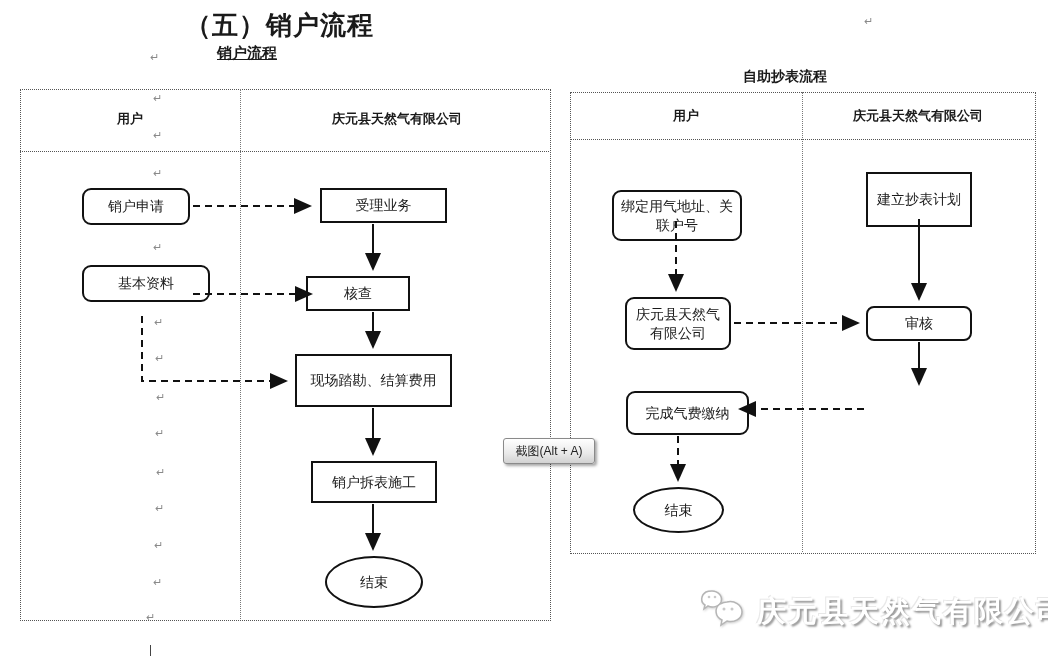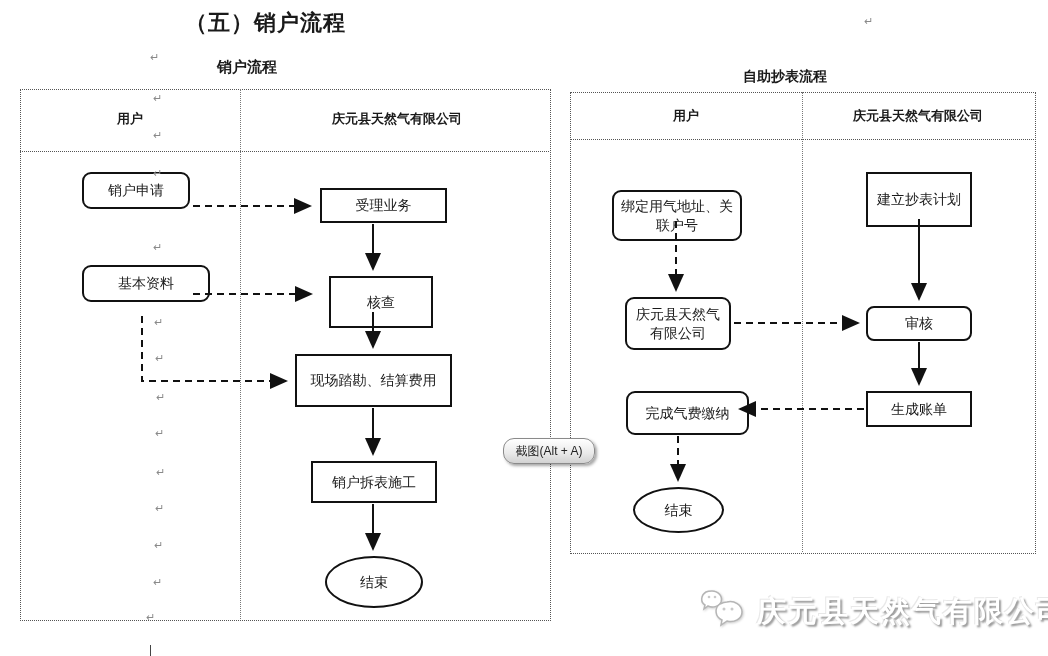--- a/index.html
+++ b/index.html
@@ -1,84 +1,83 @@
 <!DOCTYPE html>
 <html><head>
 <meta charset="utf-8">
 <style>
   html,body{margin:0;padding:0;background:#fff;}
   .screen{
     position:relative;width:1048px;height:656px;background:#ffffff;overflow:hidden;
     font-family:"Liberation Sans",sans-serif;color:#1a1a1a;
   }
-  .sec-title{position:absolute;font-size:22px;font-weight:bold;letter-spacing:1px;white-space:nowrap;}
+  .sec-title{position:absolute;font-size:26px;font-weight:bold;letter-spacing:1px;white-space:nowrap;}
   .sub-title{position:absolute;font-size:15px;font-weight:bold;white-space:nowrap;}
   .frame{position:absolute;border:1px dotted #555;}
   .vline{position:absolute;border-left:1px dotted #777;width:0;}
   .hline{position:absolute;border-top:1px dotted #555;height:0;}
   .colhead{position:absolute;font-size:13px;font-weight:bold;text-align:center;white-space:nowrap;transform:translateX(-50%);}
   .node{
     position:absolute;display:flex;align-items:center;justify-content:center;
     border:2px solid #111;background:#fff;font-size:14px;line-height:1.35;
     text-align:center;box-sizing:border-box;padding:2px 4px;
   }
   .node.rounded{border-radius:9px;}
   .node.ellipse{border-radius:50%;}
   .pmark{position:absolute;font-size:11px;color:#8a8a8a;line-height:1;}
   .tooltip{
     position:absolute;left:503px;top:438px;width:90px;height:24px;
-    border:1px solid #8a8a8a;border-radius:11px;
+    border:1px solid #8a8a8a;border-radius:3px;
     background:linear-gradient(#ffffff,#e9e9e9 60%,#d2d2d2);
     box-shadow:2px 2px 3px rgba(0,0,0,0.35);
     display:flex;align-items:center;justify-content:center;
     font-size:12px;color:#222;white-space:nowrap;
   }
   .watermark{
     position:absolute;left:757px;top:592px;font-size:29px;font-weight:bold;letter-spacing:2px;
     color:#ffffff;text-shadow:2px 2px 2px #9a9a9a, -1px -1px 0 #e8e8e8;white-space:nowrap;
   }
   .wm-logo{position:absolute;left:700px;top:588px;}
   .stub{position:absolute;border-left:1px solid #444;width:0;}
   svg.arrows{position:absolute;left:0;top:0;pointer-events:none;}
 </style>
 </head>
 <body>
 
 <div class="screen">
 
   <div class="sec-title" style="left:185px;top:8px;">（五）销户流程</div>
 
-  <div class="sub-title" style="left:217px;top:58px;">销户流程</div>
+  <div class="sub-title" style="left:217px;top:44px;text-decoration:underline;">销户流程</div>
   <div class="sub-title" style="left:743px;top:68px;font-size:14px;">自助抄表流程</div>
 
   <div class="frame" style="left:20px;top:89px;width:529px;height:530px;"></div>
   <div class="vline" style="left:240px;top:89px;height:530px;"></div>
   <div class="hline" style="left:20px;top:151px;width:529px;"></div>
   <div class="colhead" style="left:130px;top:110px;">用户</div>
   <div class="colhead" style="left:397px;top:110px;">庆元县天然气有限公司</div>
 
-  <div class="node rounded" style="left:82px;top:172px;width:108px;height:37px;">销户申请</div>
+  <div class="node rounded" style="left:82px;top:188px;width:108px;height:37px;">销户申请</div>
   <div class="node" style="left:320px;top:188px;width:127px;height:35px;">受理业务</div>
   <div class="node rounded" style="left:82px;top:265px;width:128px;height:37px;">基本资料</div>
-  <div class="node" style="left:329px;top:276px;width:104px;height:52px;">核查</div>
+  <div class="node" style="left:306px;top:276px;width:104px;height:35px;">核查</div>
   <div class="node" style="left:295px;top:354px;width:157px;height:53px;">现场踏勘、结算费用</div>
   <div class="node" style="left:311px;top:461px;width:126px;height:42px;">销户拆表施工</div>
   <div class="node ellipse" style="left:325px;top:556px;width:98px;height:52px;">结束</div>
 
   <div class="frame" style="left:570px;top:92px;width:464px;height:460px;"></div>
   <div class="vline" style="left:802px;top:92px;height:460px;"></div>
   <div class="hline" style="left:570px;top:139px;width:464px;"></div>
   <div class="colhead" style="left:686px;top:107px;">用户</div>
   <div class="colhead" style="left:918px;top:107px;">庆元县天然气有限公司</div>
 
   <div class="node rounded" style="left:612px;top:169px;width:130px;height:51px;margin-top:21px;">绑定用气地址、关联户号</div>
   <div class="node" style="left:866px;top:172px;width:106px;height:55px;">建立抄表计划</div>
   <div class="node rounded" style="left:625px;top:297px;width:106px;height:53px;">庆元县天然气有限公司</div>
   <div class="node" style="left:866px;top:306px;width:106px;height:35px;border-radius:8px;">审核</div>
-  <div class="node" style="left:866px;top:391px;width:106px;height:36px;">生成账单</div>
   <div class="node rounded" style="left:626px;top:391px;width:123px;height:44px;">完成气费缴纳</div>
   <div class="node ellipse" style="left:633px;top:487px;width:91px;height:46px;">结束</div>
 
   <svg class="arrows" width="1048" height="656" viewBox="0 0 1048 656">
     <defs>
       <marker id="ah" markerWidth="10" markerHeight="10" refX="8" refY="4" orient="auto">
         <path d="M0,0 L9,4 L0,8 Z" fill="#111"></path>
       </marker>
     </defs>
 

